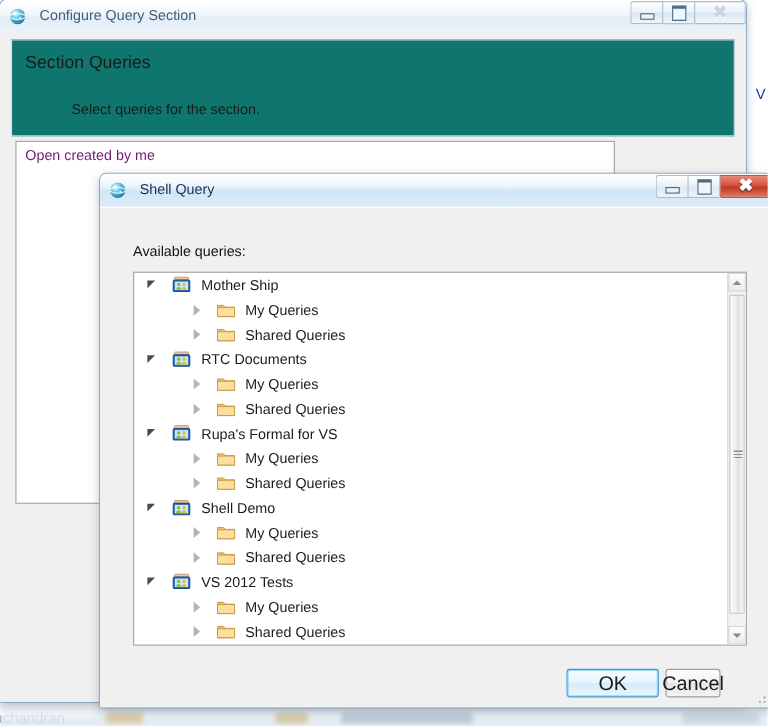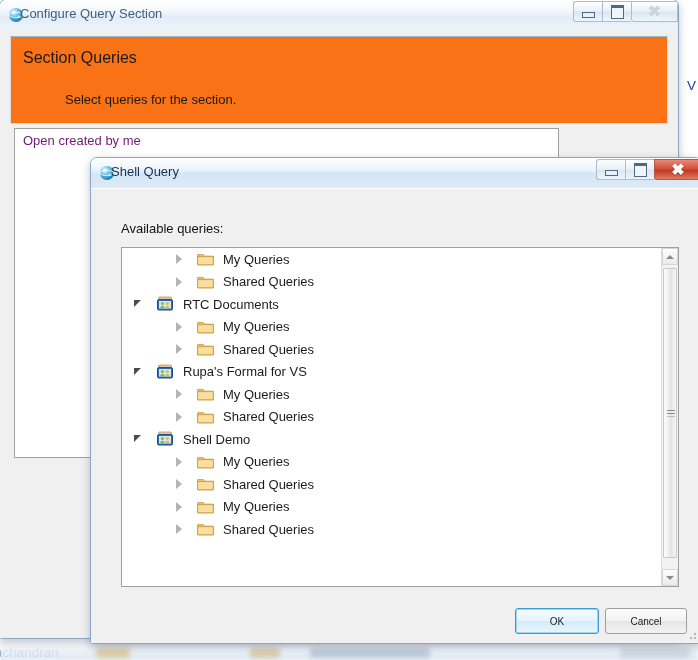--- a/index.html
+++ b/index.html
@@ -97,21 +97,21 @@
   }
   .title-icon {
     position: absolute;
     left: 8px;
     top: 7px;
     width: 16px;
     height: 16px;
   }
   .title-text {
     position: absolute;
-    left: 20px;
+    left: 36px;
     top: 6px;
     font-size: 13px;
     color: #16324f;
     white-space: nowrap;
   }
 
   
   .winbtns {
     position: absolute;
     top: 0;
@@ -180,21 +180,21 @@
     left: 0; top: 30px; right: 0; bottom: 0;
     background: #f0f0f0;
   }
   .wizard-header {
     position: absolute;
     left: 10px;
     top: 6px;
     width: 658px;
     height: 88px;
     box-sizing: border-box;
-    background: #f97316;
+    background: #0f766e;
     border: 1px solid #dcdcdc;
     border-top-color: #9fb6cc;
     text-align: right;
   }
   .wizard-title {
     position: absolute;
     left: 12px;
     top: 12px;
     font-size: 16px;
     color: #1a1a1a;
@@ -384,36 +384,36 @@
     width: 8px;
     height: 7px;
     background: repeating-linear-gradient(180deg,#8c8c8c 0 1px,transparent 1px 3px);
   }
 
   
   .btn {
     position: absolute;
     height: 26px;
     box-sizing: border-box;
-    font-size: 10px;
+    font-size: 18px;
     color: #1a1a1a;
     display: flex;
     align-items: center;
     justify-content: center;
     border-radius: 3px;
     border: 1px solid #9e9e9e;
     background: linear-gradient(180deg,#fdfdfd 0%, #f2f2f2 48%, #e6e6e6 52%, #f3f3f3 100%);
   }
   .btn.default {
     border: 1px solid #3c9ad6;
     box-shadow: 0 0 0 1px #9fd4f0 inset;
     background: linear-gradient(180deg,#f6fcff 0%, #e6f4fd 48%, #d3ebfa 52%, #eaf6fe 100%);
   }
   #btn-ok { left: 424px; top: 419px; width: 84px; }
-  #btn-cancel { left: 514px; top: 419px; width: 82px; }
+  #btn-cancel { left: 514px; top: 419px; width: 50px; }
 
   .resize-grip {
     position: absolute;
     right: 3px;
     bottom: 2px;
     width: 12px;
     height: 12px;
     background:
       radial-gradient(circle at 9px 9px, #b6b6b6 1px, transparent 1.2px),
       radial-gradient(circle at 5px 9px, #b6b6b6 1px, transparent 1.2px),
@@ -522,48 +522,32 @@
         </div>
       </div>
     </div>
 
     <div class="body">
 
       <div class="field-label">Available queries:</div>
 
       <div class="tree-panel">
         <div class="tree-scroll-area" id="tree-rows">
-            <div class="tree-row lvl1">
-              <span class="twisty twisty-collapsed"></span>
-              <span class="icon-folder"><svg width="17" height="14" viewBox="0 0 17 14">
-                  <path d="M.7 2.6h5.6l1.5 1.6h8.5v8.6H.7z" fill="#f2c572" stroke="#c79c45" stroke-width=".9"></path>
-                  <path d="M.7 4.6h15.6v8.2H.7z" fill="#fcdf9e" stroke="#c79c45" stroke-width=".9"></path>
-                </svg></span>
-              <span class="tree-label">My Queries</span>
-            </div>
-            <div class="tree-row lvl1">
-              <span class="twisty twisty-collapsed"></span>
-              <span class="icon-folder"><svg width="17" height="14" viewBox="0 0 17 14">
-                  <path d="M.7 2.6h5.6l1.5 1.6h8.5v8.6H.7z" fill="#f2c572" stroke="#c79c45" stroke-width=".9"></path>
-                  <path d="M.7 4.6h15.6v8.2H.7z" fill="#fcdf9e" stroke="#c79c45" stroke-width=".9"></path>
-                </svg></span>
-              <span class="tree-label">Shared Queries</span>
-            </div>
             <div class="tree-row lvl0">
               <span class="twisty twisty-expanded"></span>
               <span class="icon-project"><svg width="18" height="16" viewBox="0 0 18 16">
                   <rect x="2.5" y="1" width="13" height="2.4" rx="1" fill="#e8c9a8" stroke="#b08a62" stroke-width=".7"></rect>
                   <rect x="1.5" y="3.6" width="15" height="10.4" rx="1.2" fill="#2f6fb5" stroke="#1d4c84" stroke-width="1"></rect>
                   <rect x="3" y="5" width="12" height="7.6" fill="#cfe6f7"></rect>
                   <circle cx="6.4" cy="7.6" r="1.5" fill="#7bbf3a"></circle>
                   <path d="M4.2 12.3c0-1.6 1-2.5 2.2-2.5s2.2.9 2.2 2.5z" fill="#7bbf3a"></path>
                   <circle cx="11.3" cy="7.6" r="1.5" fill="#e8b93a"></circle>
                   <path d="M9.1 12.3c0-1.6 1-2.5 2.2-2.5s2.2.9 2.2 2.5z" fill="#e8b93a"></path>
                 </svg></span>
-              <span class="tree-label">RTC Documents</span>
+              <span class="tree-label">Mother Ship</span>
             </div>
             <div class="tree-row lvl1">
               <span class="twisty twisty-collapsed"></span>
               <span class="icon-folder"><svg width="17" height="14" viewBox="0 0 17 14">
                   <path d="M.7 2.6h5.6l1.5 1.6h8.5v8.6H.7z" fill="#f2c572" stroke="#c79c45" stroke-width=".9"></path>
                   <path d="M.7 4.6h15.6v8.2H.7z" fill="#fcdf9e" stroke="#c79c45" stroke-width=".9"></path>
                 </svg></span>
               <span class="tree-label">My Queries</span>
             </div>
             <div class="tree-row lvl1">
@@ -578,21 +562,21 @@
               <span class="twisty twisty-expanded"></span>
               <span class="icon-project"><svg width="18" height="16" viewBox="0 0 18 16">
                   <rect x="2.5" y="1" width="13" height="2.4" rx="1" fill="#e8c9a8" stroke="#b08a62" stroke-width=".7"></rect>
                   <rect x="1.5" y="3.6" width="15" height="10.4" rx="1.2" fill="#2f6fb5" stroke="#1d4c84" stroke-width="1"></rect>
                   <rect x="3" y="5" width="12" height="7.6" fill="#cfe6f7"></rect>
                   <circle cx="6.4" cy="7.6" r="1.5" fill="#7bbf3a"></circle>
                   <path d="M4.2 12.3c0-1.6 1-2.5 2.2-2.5s2.2.9 2.2 2.5z" fill="#7bbf3a"></path>
                   <circle cx="11.3" cy="7.6" r="1.5" fill="#e8b93a"></circle>
                   <path d="M9.1 12.3c0-1.6 1-2.5 2.2-2.5s2.2.9 2.2 2.5z" fill="#e8b93a"></path>
                 </svg></span>
-              <span class="tree-label">Rupa's Formal for VS</span>
+              <span class="tree-label">RTC Documents</span>
             </div>
             <div class="tree-row lvl1">
               <span class="twisty twisty-collapsed"></span>
               <span class="icon-folder"><svg width="17" height="14" viewBox="0 0 17 14">
                   <path d="M.7 2.6h5.6l1.5 1.6h8.5v8.6H.7z" fill="#f2c572" stroke="#c79c45" stroke-width=".9"></path>
                   <path d="M.7 4.6h15.6v8.2H.7z" fill="#fcdf9e" stroke="#c79c45" stroke-width=".9"></path>
                 </svg></span>
               <span class="tree-label">My Queries</span>
             </div>
             <div class="tree-row lvl1">
@@ -607,37 +591,79 @@
               <span class="twisty twisty-expanded"></span>
               <span class="icon-project"><svg width="18" height="16" viewBox="0 0 18 16">
                   <rect x="2.5" y="1" width="13" height="2.4" rx="1" fill="#e8c9a8" stroke="#b08a62" stroke-width=".7"></rect>
                   <rect x="1.5" y="3.6" width="15" height="10.4" rx="1.2" fill="#2f6fb5" stroke="#1d4c84" stroke-width="1"></rect>
                   <rect x="3" y="5" width="12" height="7.6" fill="#cfe6f7"></rect>
                   <circle cx="6.4" cy="7.6" r="1.5" fill="#7bbf3a"></circle>
                   <path d="M4.2 12.3c0-1.6 1-2.5 2.2-2.5s2.2.9 2.2 2.5z" fill="#7bbf3a"></path>
                   <circle cx="11.3" cy="7.6" r="1.5" fill="#e8b93a"></circle>
                   <path d="M9.1 12.3c0-1.6 1-2.5 2.2-2.5s2.2.9 2.2 2.5z" fill="#e8b93a"></path>
                 </svg></span>
+              <span class="tree-label">Rupa's Formal for VS</span>
+            </div>
+            <div class="tree-row lvl1">
+              <span class="twisty twisty-collapsed"></span>
+              <span class="icon-folder"><svg width="17" height="14" viewBox="0 0 17 14">
+                  <path d="M.7 2.6h5.6l1.5 1.6h8.5v8.6H.7z" fill="#f2c572" stroke="#c79c45" stroke-width=".9"></path>
+                  <path d="M.7 4.6h15.6v8.2H.7z" fill="#fcdf9e" stroke="#c79c45" stroke-width=".9"></path>
+                </svg></span>
+              <span class="tree-label">My Queries</span>
+            </div>
+            <div class="tree-row lvl1">
+              <span class="twisty twisty-collapsed"></span>
+              <span class="icon-folder"><svg width="17" height="14" viewBox="0 0 17 14">
+                  <path d="M.7 2.6h5.6l1.5 1.6h8.5v8.6H.7z" fill="#f2c572" stroke="#c79c45" stroke-width=".9"></path>
+                  <path d="M.7 4.6h15.6v8.2H.7z" fill="#fcdf9e" stroke="#c79c45" stroke-width=".9"></path>
+                </svg></span>
+              <span class="tree-label">Shared Queries</span>
+            </div>
+            <div class="tree-row lvl0">
+              <span class="twisty twisty-expanded"></span>
+              <span class="icon-project"><svg width="18" height="16" viewBox="0 0 18 16">
+                  <rect x="2.5" y="1" width="13" height="2.4" rx="1" fill="#e8c9a8" stroke="#b08a62" stroke-width=".7"></rect>
+                  <rect x="1.5" y="3.6" width="15" height="10.4" rx="1.2" fill="#2f6fb5" stroke="#1d4c84" stroke-width="1"></rect>
+                  <rect x="3" y="5" width="12" height="7.6" fill="#cfe6f7"></rect>
+                  <circle cx="6.4" cy="7.6" r="1.5" fill="#7bbf3a"></circle>
+                  <path d="M4.2 12.3c0-1.6 1-2.5 2.2-2.5s2.2.9 2.2 2.5z" fill="#7bbf3a"></path>
+                  <circle cx="11.3" cy="7.6" r="1.5" fill="#e8b93a"></circle>
+                  <path d="M9.1 12.3c0-1.6 1-2.5 2.2-2.5s2.2.9 2.2 2.5z" fill="#e8b93a"></path>
+                </svg></span>
               <span class="tree-label">Shell Demo</span>
             </div>
             <div class="tree-row lvl1">
               <span class="twisty twisty-collapsed"></span>
               <span class="icon-folder"><svg width="17" height="14" viewBox="0 0 17 14">
                   <path d="M.7 2.6h5.6l1.5 1.6h8.5v8.6H.7z" fill="#f2c572" stroke="#c79c45" stroke-width=".9"></path>
                   <path d="M.7 4.6h15.6v8.2H.7z" fill="#fcdf9e" stroke="#c79c45" stroke-width=".9"></path>
                 </svg></span>
               <span class="tree-label">My Queries</span>
             </div>
             <div class="tree-row lvl1">
               <span class="twisty twisty-collapsed"></span>
               <span class="icon-folder"><svg width="17" height="14" viewBox="0 0 17 14">
                   <path d="M.7 2.6h5.6l1.5 1.6h8.5v8.6H.7z" fill="#f2c572" stroke="#c79c45" stroke-width=".9"></path>
                   <path d="M.7 4.6h15.6v8.2H.7z" fill="#fcdf9e" stroke="#c79c45" stroke-width=".9"></path>
                 </svg></span>
               <span class="tree-label">Shared Queries</span>
+            </div>
+            <div class="tree-row lvl0">
+              <span class="twisty twisty-expanded"></span>
+              <span class="icon-project"><svg width="18" height="16" viewBox="0 0 18 16">
+                  <rect x="2.5" y="1" width="13" height="2.4" rx="1" fill="#e8c9a8" stroke="#b08a62" stroke-width=".7"></rect>
+                  <rect x="1.5" y="3.6" width="15" height="10.4" rx="1.2" fill="#2f6fb5" stroke="#1d4c84" stroke-width="1"></rect>
+                  <rect x="3" y="5" width="12" height="7.6" fill="#cfe6f7"></rect>
+                  <circle cx="6.4" cy="7.6" r="1.5" fill="#7bbf3a"></circle>
+                  <path d="M4.2 12.3c0-1.6 1-2.5 2.2-2.5s2.2.9 2.2 2.5z" fill="#7bbf3a"></path>
+                  <circle cx="11.3" cy="7.6" r="1.5" fill="#e8b93a"></circle>
+                  <path d="M9.1 12.3c0-1.6 1-2.5 2.2-2.5s2.2.9 2.2 2.5z" fill="#e8b93a"></path>
+                </svg></span>
+              <span class="tree-label">VS 2012 Tests</span>
             </div>
             <div class="tree-row lvl1">
               <span class="twisty twisty-collapsed"></span>
               <span class="icon-folder"><svg width="17" height="14" viewBox="0 0 17 14">
                   <path d="M.7 2.6h5.6l1.5 1.6h8.5v8.6H.7z" fill="#f2c572" stroke="#c79c45" stroke-width=".9"></path>
                   <path d="M.7 4.6h15.6v8.2H.7z" fill="#fcdf9e" stroke="#c79c45" stroke-width=".9"></path>
                 </svg></span>
               <span class="tree-label">My Queries</span>
             </div>
             <div class="tree-row lvl1">

